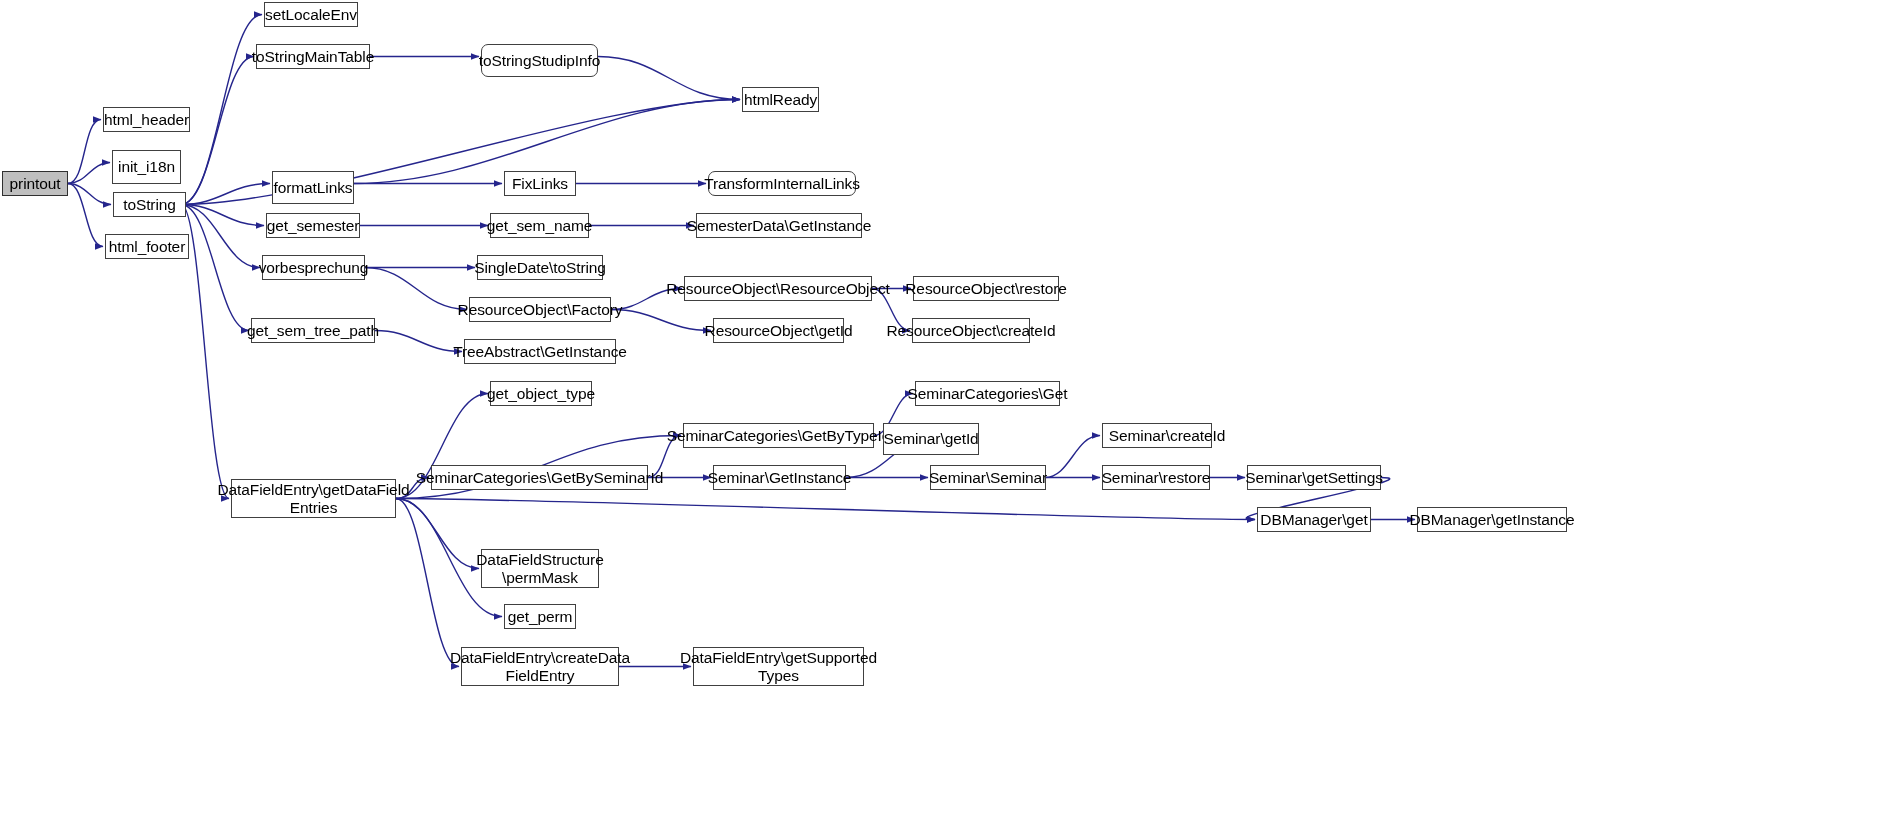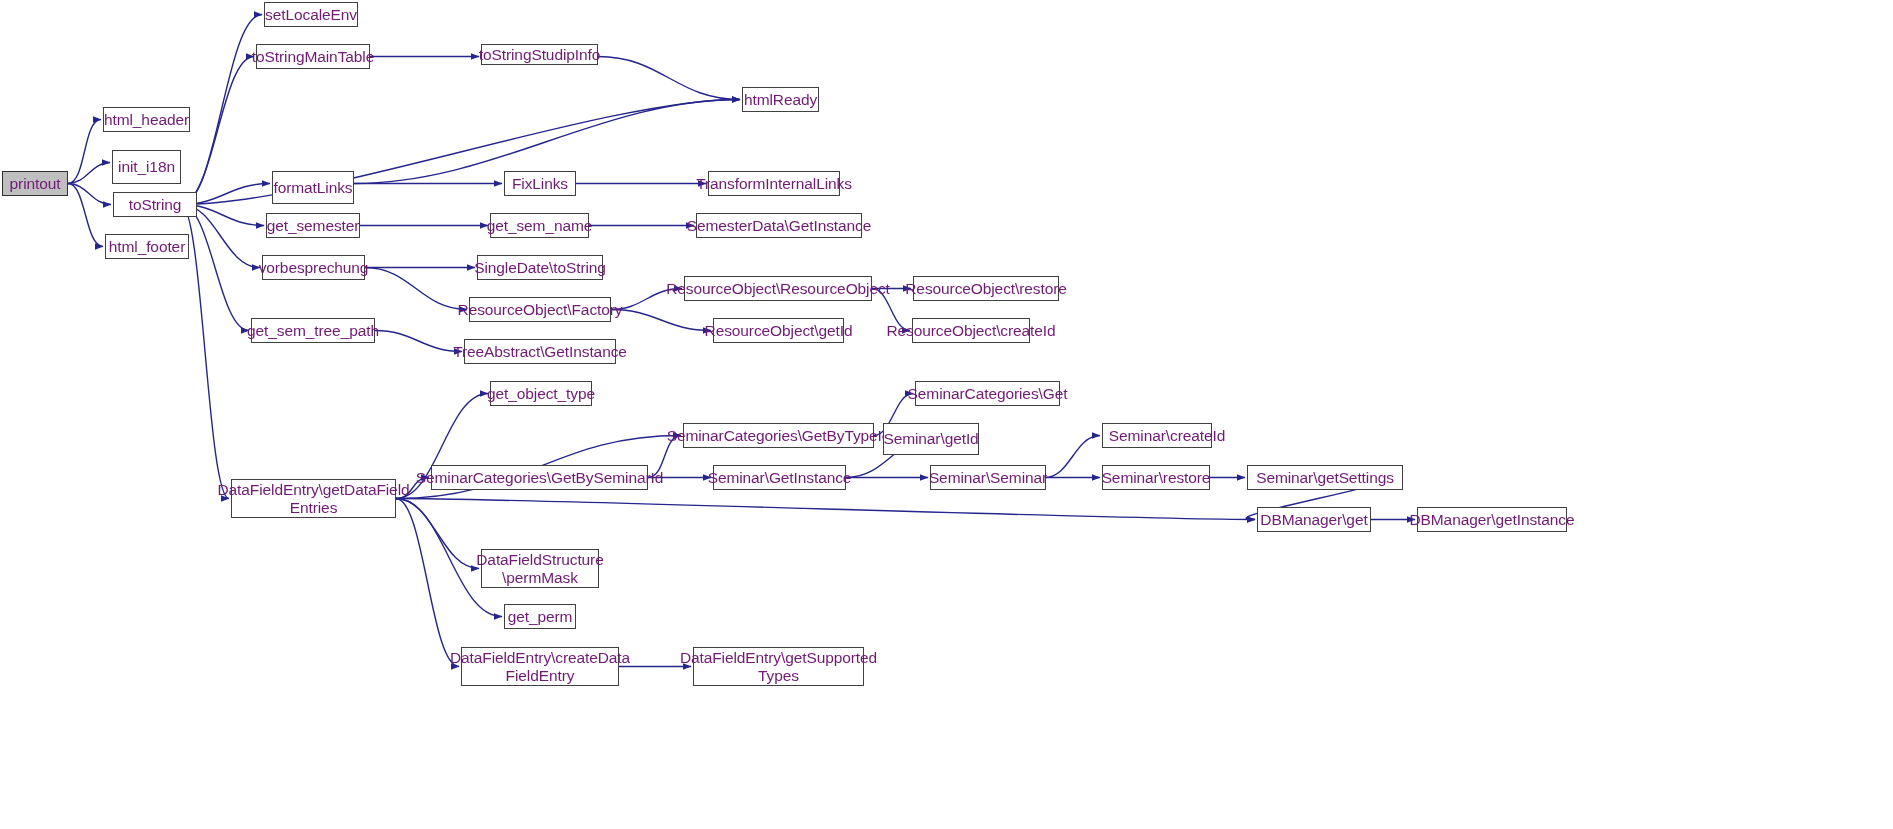--- a/index.html
+++ b/index.html
@@ -19,21 +19,21 @@
     left: 0; top: 0;
     width: 1893px;
     height: 829px;
     pointer-events: none;
   }
   .node {
     position: absolute;
     box-sizing: border-box;
     border: 1px solid #404040;
     background: #ffffff;
-    color: #701a75;
+    color: #000000;
     font-size: 15.5px;
     line-height: 1.15;
     display: flex;
     align-items: center;
     justify-content: center;
     text-align: center;
     white-space: pre-line;
     letter-spacing: -0.1px;
   }
   .node.root {
@@ -95,56 +95,56 @@
         <path d="M 1210 477.5 L 1245 477.5" fill="none" stroke="#25258c" stroke-width="1.4" marker-end="url(#arrowhead)"></path>
         <path d="M 1381 477.5 C 1437.7 477.5, 1198.3 519.5, 1255 519.5" fill="none" stroke="#25258c" stroke-width="1.4" marker-end="url(#arrowhead)"></path>
         <path d="M 1371 519.5 L 1415 519.5" fill="none" stroke="#25258c" stroke-width="1.4" marker-end="url(#arrowhead)"></path>
         <path d="M 619 666.5 L 691 666.5" fill="none" stroke="#25258c" stroke-width="1.4" marker-end="url(#arrowhead)"></path>
       </g>
   </svg>
   <div id="nodes-group">
       <div class="node root" style="left: 2px; top: 171px; width: 66px; height: 25px;">printout</div>
       <div class="node" style="left: 103px; top: 107px; width: 87px; height: 25px;">html_header</div>
       <div class="node" style="left: 112px; top: 150px; width: 69px; height: 34px;">init_i18n</div>
-      <div class="node" style="left: 113px; top: 192px; width: 84px; height: 25px;">toString</div>
+      <div class="node" style="left: 113px; top: 192px; width: 73px; height: 25px;">toString</div>
       <div class="node" style="left: 105px; top: 234px; width: 84px; height: 25px;">html_footer</div>
       <div class="node" style="left: 264px; top: 2px; width: 94px; height: 25px;">setLocaleEnv</div>
       <div class="node" style="left: 256px; top: 44px; width: 114px; height: 25px;">toStringMainTable</div>
       <div class="node" style="left: 272px; top: 171px; width: 82px; height: 33px;">formatLinks</div>
       <div class="node" style="left: 266px; top: 213px; width: 94px; height: 25px;">get_semester</div>
       <div class="node" style="left: 262px; top: 255px; width: 103px; height: 25px;">vorbesprechung</div>
       <div class="node" style="left: 251px; top: 318px; width: 124px; height: 25px;">get_sem_tree_path</div>
       <div class="node" style="left: 231px; top: 479px; width: 165px; height: 39px;">DataFieldEntry\getDataField
 Entries</div>
-      <div class="node" style="left: 481px; top: 44px; width: 117px; height: 21px;">toStringStudipInfo</div>
+      <div class="node" style="left: 481px; top: 44px; width: 117px; height: 33px; border-radius: 7px;">toStringStudipInfo</div>
       <div class="node" style="left: 504px; top: 171px; width: 72px; height: 25px;">FixLinks</div>
       <div class="node" style="left: 490px; top: 213px; width: 99px; height: 25px;">get_sem_name</div>
       <div class="node" style="left: 477px; top: 255px; width: 126px; height: 25px;">SingleDate\toString</div>
       <div class="node" style="left: 469px; top: 297px; width: 142px; height: 25px;">ResourceObject\Factory</div>
       <div class="node" style="left: 464px; top: 339px; width: 152px; height: 25px;">TreeAbstract\GetInstance</div>
       <div class="node" style="left: 490px; top: 381px; width: 102px; height: 25px;">get_object_type</div>
       <div class="node" style="left: 431px; top: 465px; width: 217px; height: 25px;">SeminarCategories\GetBySeminarId</div>
       <div class="node" style="left: 481px; top: 549px; width: 118px; height: 39px;">DataFieldStructure
 \permMask</div>
       <div class="node" style="left: 504px; top: 604px; width: 72px; height: 25px;">get_perm</div>
       <div class="node" style="left: 461px; top: 647px; width: 158px; height: 39px;">DataFieldEntry\createData
 FieldEntry</div>
       <div class="node" style="left: 742px; top: 87px; width: 77px; height: 25px;">htmlReady</div>
-      <div class="node" style="left: 708px; top: 171px; width: 132px; height: 25px;">TransformInternalLinks</div>
+      <div class="node" style="left: 708px; top: 171px; width: 148px; height: 25px; border-radius: 7px;">TransformInternalLinks</div>
       <div class="node" style="left: 696px; top: 213px; width: 166px; height: 25px;">SemesterData\GetInstance</div>
       <div class="node" style="left: 684px; top: 276px; width: 188px; height: 25px;">ResourceObject\ResourceObject</div>
       <div class="node" style="left: 713px; top: 318px; width: 131px; height: 25px;">ResourceObject\getId</div>
       <div class="node" style="left: 683px; top: 423px; width: 191px; height: 25px;">SeminarCategories\GetByTypeId</div>
       <div class="node" style="left: 713px; top: 465px; width: 133px; height: 25px;">Seminar\GetInstance</div>
       <div class="node" style="left: 693px; top: 647px; width: 171px; height: 39px;">DataFieldEntry\getSupported
 Types</div>
       <div class="node" style="left: 913px; top: 276px; width: 146px; height: 25px;">ResourceObject\restore</div>
       <div class="node" style="left: 912px; top: 318px; width: 118px; height: 25px;">ResourceObject\createId</div>
       <div class="node" style="left: 915px; top: 381px; width: 145px; height: 25px;">SeminarCategories\Get</div>
       <div class="node" style="left: 883px; top: 423px; width: 96px; height: 32px;">Seminar\getId</div>
       <div class="node" style="left: 930px; top: 465px; width: 116px; height: 25px;">Seminar\Seminar</div>
       <div class="node" style="left: 1102px; top: 423px; width: 110px; height: 25px; padding-left: 20px;">Seminar\createId</div>
       <div class="node" style="left: 1102px; top: 465px; width: 108px; height: 25px;">Seminar\restore</div>
-      <div class="node" style="left: 1247px; top: 465px; width: 156px; height: 25px;">Seminar\getSettings</div>
+      <div class="node" style="left: 1247px; top: 465px; width: 134px; height: 25px;">Seminar\getSettings</div>
       <div class="node" style="left: 1257px; top: 507px; width: 114px; height: 25px;">DBManager\get</div>
       <div class="node" style="left: 1417px; top: 507px; width: 150px; height: 25px;">DBManager\getInstance</div>
     </div>
 </div>
 
 </body></html>

